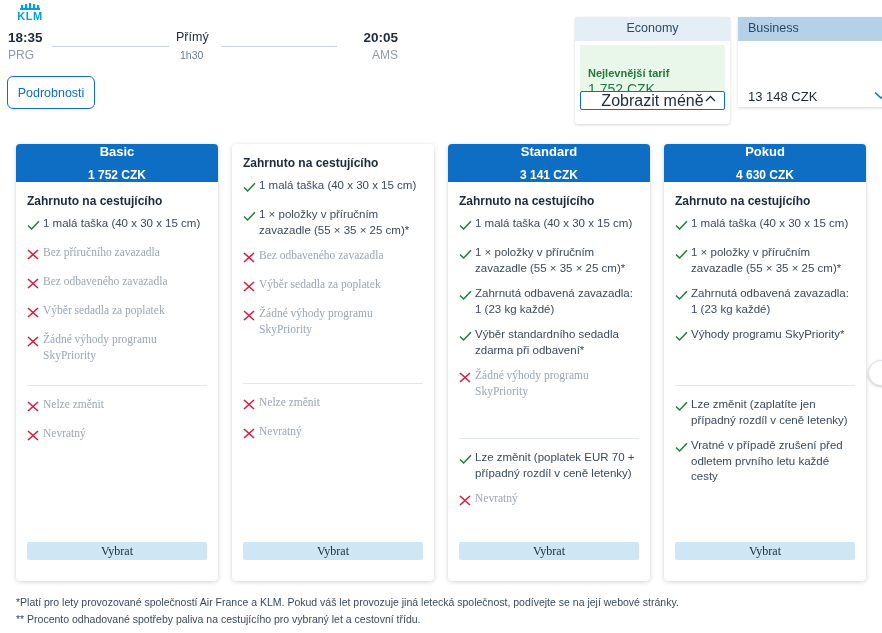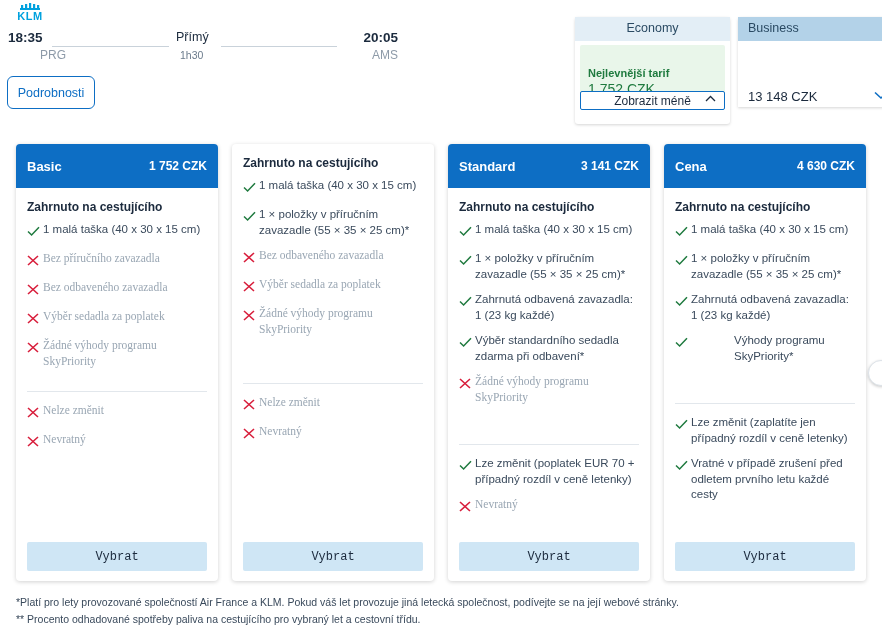--- a/index.html
+++ b/index.html
@@ -15,21 +15,21 @@
   .logo-wrap { position: absolute; left: 8px; top: 2px; width: 44px; height: 20px; }
   .logo-crown { display:block; margin: 0 auto 1px; }
   .logo-text {
     font-size: 11px; font-weight: bold; letter-spacing: .5px;
     color: #00a1de; text-align: center; line-height: 10px;
   }
 
   
   .flight-row { position: absolute; left: 8px; top: 30px; width: 390px; height: 40px; }
   .fr-time { position: absolute; font-size: 13.5px; font-weight: bold; color: #1b2a3d; top: 0; }
-  .fr-code { position: absolute; font-size: 12px; color: #8d9aa8; top: 18px; margin-left: 32px; }
+  .fr-code { position: absolute; font-size: 12px; color: #8d9aa8; top: 18px; }
   .fr-dep-time { left: 0; }
   .fr-dep-code { left: 0; }
   .fr-arr-time { right: 0; }
   .fr-arr-code { right: 0; }
   .fr-mid-label { position: absolute; left: 168px; top: 0; font-size: 12.5px; color: #1b2a3d; }
   .fr-mid-dur { position: absolute; left: 172px; top: 19px; font-size: 10.5px; color: #6b7b8c; }
   .fr-line { position: absolute; top: 16px; height: 1px; background: #c9d2da; }
   .fr-line-1 { left: 44px; width: 117px; }
   .fr-line-2 { left: 213px; width: 116px; }
 
@@ -58,21 +58,21 @@
   .eco-body {
     margin: 4px 5px 0; background: #e9f6ea; border-radius: 2px;
     padding: 22px 8px 6px; height: 50px;
   }
   .eco-best { font-size: 11px; font-weight: bold; color: #1f7a3f; line-height: 13px; }
   .eco-price { font-size: 14px; color: #1f7a3f; line-height: 17px; margin-top: 1px; }
   .eco-sub { font-size: 9px; color: #4e8a5e; line-height: 11px; margin-top: 1px; }
   .eco-toggle {
     position: absolute; left: 5px; bottom: 4px; width: 145px; height: 19px;
     border: 1px solid #0d6ec4; border-radius: 2px; background: #ffffff;
-    color: #1b2a3d; font-size: 12px; font-family: "Liberation Sans", sans-serif;
+    color: #1b2a3d; font-size: 16px; font-family: "Liberation Sans", sans-serif;
     cursor: pointer; display: flex; align-items: center; justify-content: center;
     position: relative;
   }
   .eco-toggle-chev { position: absolute; right: 8px; top: 3px; }
   .bus-price {
     position: absolute; left: 10px; top: 72px; font-size: 13px; color: #1b2a3d;
   }
   .bus-chev { position: absolute; right: 10px; top: 74px; }
 
   
@@ -81,44 +81,45 @@
     position: absolute; top: 14px; width: 202px;
     background: #ffffff; border-radius: 4px;
     box-shadow: 0 1px 4px rgba(0,0,0,.18);
   }
   .fare-basic    { left: 0;   height: 437px; }
   .fare-light    { left: 216px; height: 437px; }
   .fare-standard { left: 432px; height: 437px; }
   .fare-flex     { left: 648px; height: 437px; }
 
   .fare-head {
-    height: 44px; background: #0d6ec4; color: #ffffff;
+    height: 38px; background: #0d6ec4; color: #ffffff;
     border-radius: 4px 4px 0 0;
     display: flex; align-items: center; justify-content: space-between;
     padding: 0 11px;
+    flex-direction: column;
   }
   .fare-name { font-size: 13px; font-weight: bold; }
   .fare-price { font-size: 12px; font-weight: bold; }
 
   .fare-body { position: relative; padding: 12px 11px 0; }
   .fare-incl { font-size: 12px; font-weight: bold; color: #1b2a3d; margin-bottom: 8px; }
 
   .feat { display: flex; margin-bottom: 10px; }
   .feat-icon { width: 16px; flex: 0 0 16px; padding-top: 1px; }
   .feat-text { font-size: 11.5px; line-height: 15.5px; flex: 1; }
   .t-on  { color: #3a4a5c; }
   .t-off { color: #99a6b3; font-family: Liberation Serif, serif; }
 
   .divider { border-top: 1px solid #e2e7ec; margin: 0 0 11px; }
 
   .select-btn {
-    position: absolute; left: 11px; width: 180px; height: 29px;
+    position: absolute; left: 11px; width: 180px; height: 18px;
     background: #cfe6f5; border: none; border-radius: 2px;
     color: #1b2a3d; font-size: 12px;
-    font-family: Liberation Mono, monospace; cursor: pointer;
+    font-family: Liberation Serif, serif; cursor: pointer;
   }
 
   
   .carousel-next {
     position: absolute; left: 868px; top: 360px;
     width: 26px; height: 26px; border-radius: 50%;
     background: #ffffff; border: 1px solid #dde3e9;
     box-shadow: 0 1px 3px rgba(0,0,0,.2);
     cursor: pointer;
   }
@@ -346,21 +347,21 @@
               <path d="M1 1 L11 10 M11 1 L1 10" stroke="#d81e3c" stroke-width="1.6"></path>
             </svg></span>
         <span class="feat-text t-off">Nevratný</span>
       </div>
     </div>
     <button class="select-btn" style="top:398px;">Vybrat</button>
   </div>
 
   <div class="fare-card fare-flex">
     <div class="fare-head">
-      <span class="fare-name">Cena</span>
+      <span class="fare-name">Pokud</span>
       <span class="fare-price">4 630 CZK</span>
     </div>
     <div class="fare-body">
       <div class="fare-incl">Zahrnuto na cestujícího</div>
 
       <div class="feat">
         <span class="feat-icon"><svg width="13" height="11" viewBox="0 0 13 11">
               <path d="M1 5.5 L4.6 9 L12 1.3" stroke="#1f7a3f" stroke-width="1.5" fill="none"></path>
             </svg></span>
         <span class="feat-text t-on">1 malá taška (40 x 30 x 15 cm)</span>
@@ -370,21 +371,21 @@
               <path d="M1 5.5 L4.6 9 L12 1.3" stroke="#1f7a3f" stroke-width="1.5" fill="none"></path>
             </svg></span>
         <span class="feat-text t-on">1 × položky v příručním zavazadle (55 × 35 × 25 cm)*</span>
       </div>
       <div class="feat">
         <span class="feat-icon"><svg width="13" height="11" viewBox="0 0 13 11">
               <path d="M1 5.5 L4.6 9 L12 1.3" stroke="#1f7a3f" stroke-width="1.5" fill="none"></path>
             </svg></span>
         <span class="feat-text t-on">Zahrnutá odbavená zavazadla: 1 (23 kg každé)</span>
       </div>
-      <div class="feat" style="margin-bottom:39px;gap:43px;">
+      <div class="feat" style="margin-bottom:39px;">
         <span class="feat-icon"><svg width="13" height="11" viewBox="0 0 13 11">
               <path d="M1 5.5 L4.6 9 L12 1.3" stroke="#1f7a3f" stroke-width="1.5" fill="none"></path>
             </svg></span>
         <span class="feat-text t-on">Výhody programu SkyPriority*</span>
       </div>
 
       <div class="divider"></div>
 
       <div class="feat">
         <span class="feat-icon"><svg width="13" height="11" viewBox="0 0 13 11">

